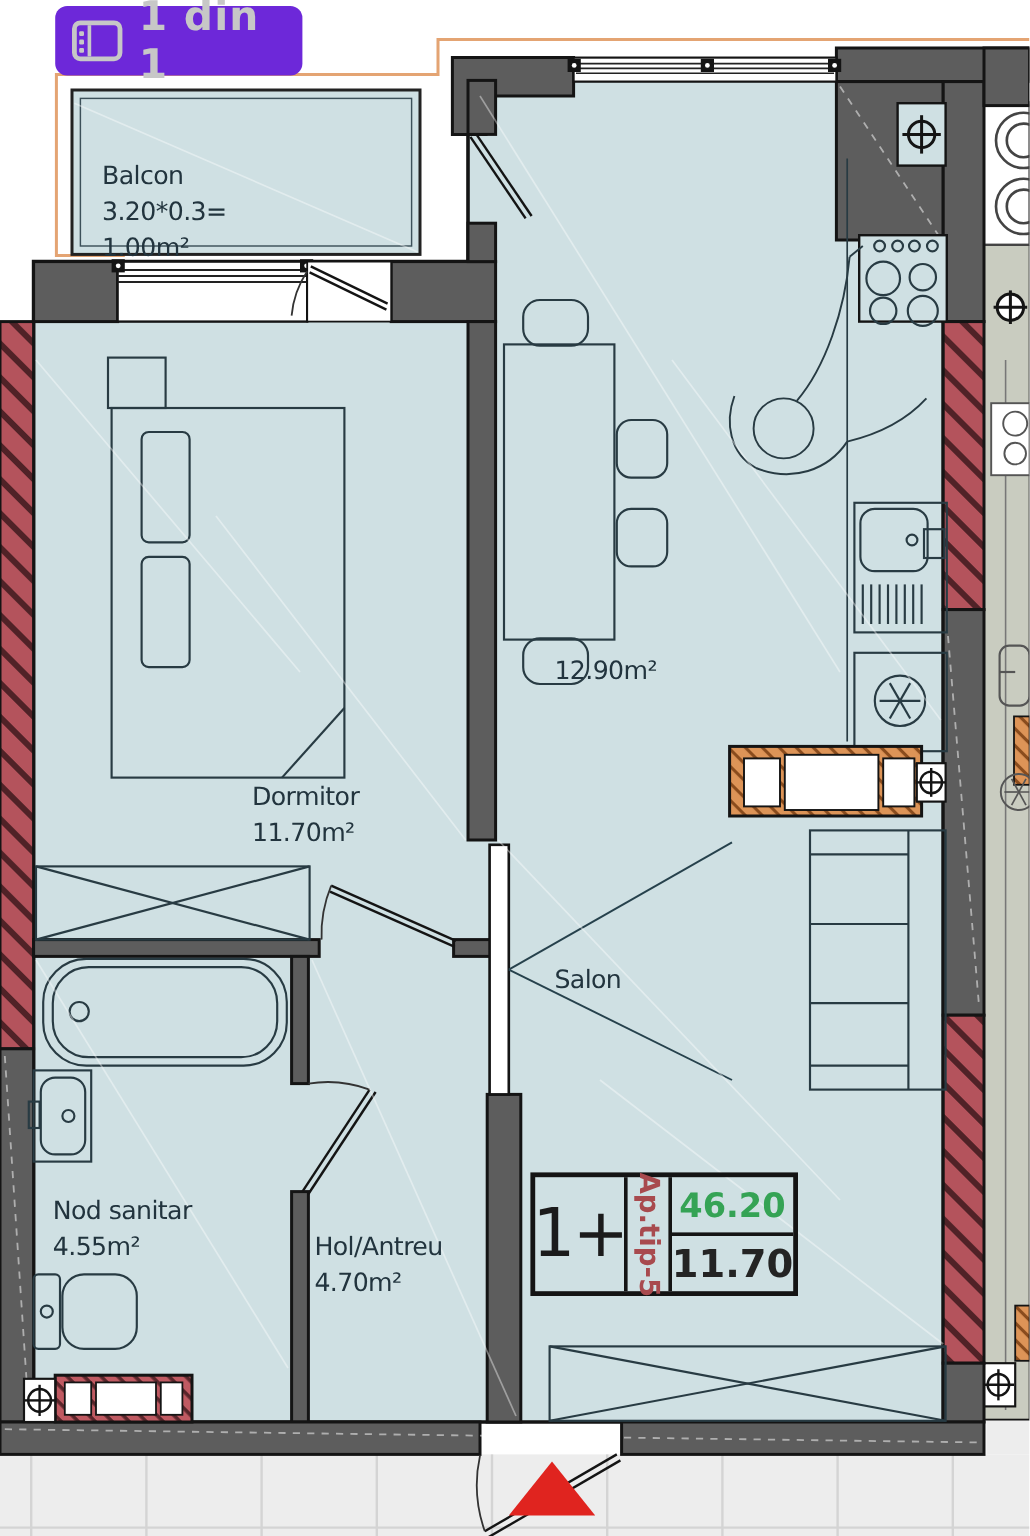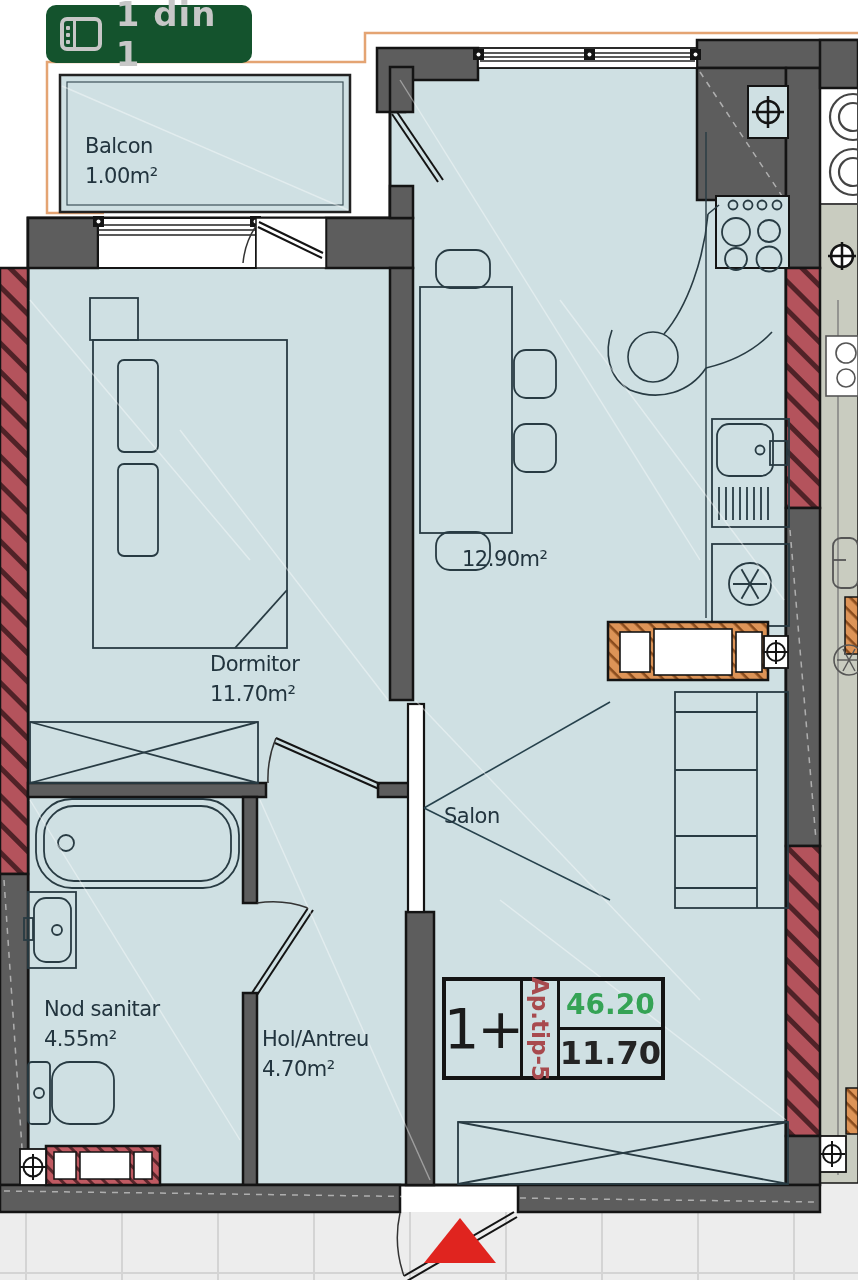--- a/index.html
+++ b/index.html
@@ -1,21 +1,21 @@
 <!DOCTYPE html>
 <html><head>
 <meta charset="utf-8">
 <style>
   html,body{margin:0;padding:0;background:#fff;}
   #stage{position:relative;width:858px;height:1280px;background:#fff;overflow:hidden;
          font-family:"DejaVu Sans","Liberation Sans",sans-serif;}
   #plan-svg{position:absolute;left:0;top:0;}
   .room-label{position:absolute;text-align:left;color:#22343e;line-height:30px;
               font-size:21px;letter-spacing:-0.5px;font-weight:500;}
-  .viewer-pill{position:absolute;left:46px;top:5px;width:206px;height:58px;background:#14532d;
+  .viewer-pill{position:absolute;left:46px;top:5px;width:206px;height:58px;background:#6d28d9;
                border-radius:10px;display:flex;align-items:center;gap:14px;padding:0 14px;box-sizing:border-box;}
   .viewer-icon{width:46px;height:34px;border:4px solid #c7c7c7;border-radius:7px;position:relative;box-sizing:border-box;}
   .viewer-icon .bar{position:absolute;left:9px;top:0;width:3px;height:100%;background:#c7c7c7;}
   .viewer-icon .dot{position:absolute;left:2px;width:4px;height:4px;background:#c7c7c7;border-radius:1px;}
   .viewer-text{color:#c7c7c7;font-size:34px;font-weight:700;letter-spacing:1px;}
   .info-box{position:absolute;left:442px;top:977px;width:223px;height:103px;border:4px solid #141414;
             box-sizing:border-box;display:flex;}
   .ib-cell1{width:74px;border-right:3px solid #141414;display:flex;align-items:center;justify-content:center;
             font-size:56px;font-weight:500;color:#1b1b1b;letter-spacing:-2px;}
   .ib-cell2{width:50px;border-right:3px solid #141414;position:relative;}
@@ -337,30 +337,31 @@
     <div class="bar"></div>
     <div class="dot" style="top:5px"></div>
     <div class="dot" style="top:12px"></div>
     <div class="dot" style="top:19px"></div>
   </div>
   <div class="viewer-text">1 din 1</div>
 </div>
 
 <div class="room-label" style="left:85px;top:131px;width:250px;">
   <div>Balcon</div>
+  <div>3.20*0.3=</div>
   <div>1.00m²</div>
 </div>
 <div class="room-label" style="left:210px;top:649px;width:205px;">
   <div>Dormitor</div>
   <div>11.70m²</div>
 </div>
 <div class="room-label" style="left:462px;top:544px;width:205px;">
   <div>12.90m²</div>
 </div>
-<div class="room-label" style="left:444px;top:801px;width:205px;">
+<div class="room-label" style="left:462px;top:801px;width:205px;">
   <div>Salon</div>
 </div>
 <div class="room-label" style="left:44px;top:994px;width:205px;">
   <div>Nod sanitar</div>
   <div>4.55m²</div>
 </div>
 <div class="room-label" style="left:262px;top:1001px;width:192px;margin-top:23px;">
   <div>Hol/Antreu</div>
   <div>4.70m²</div>
 </div>

